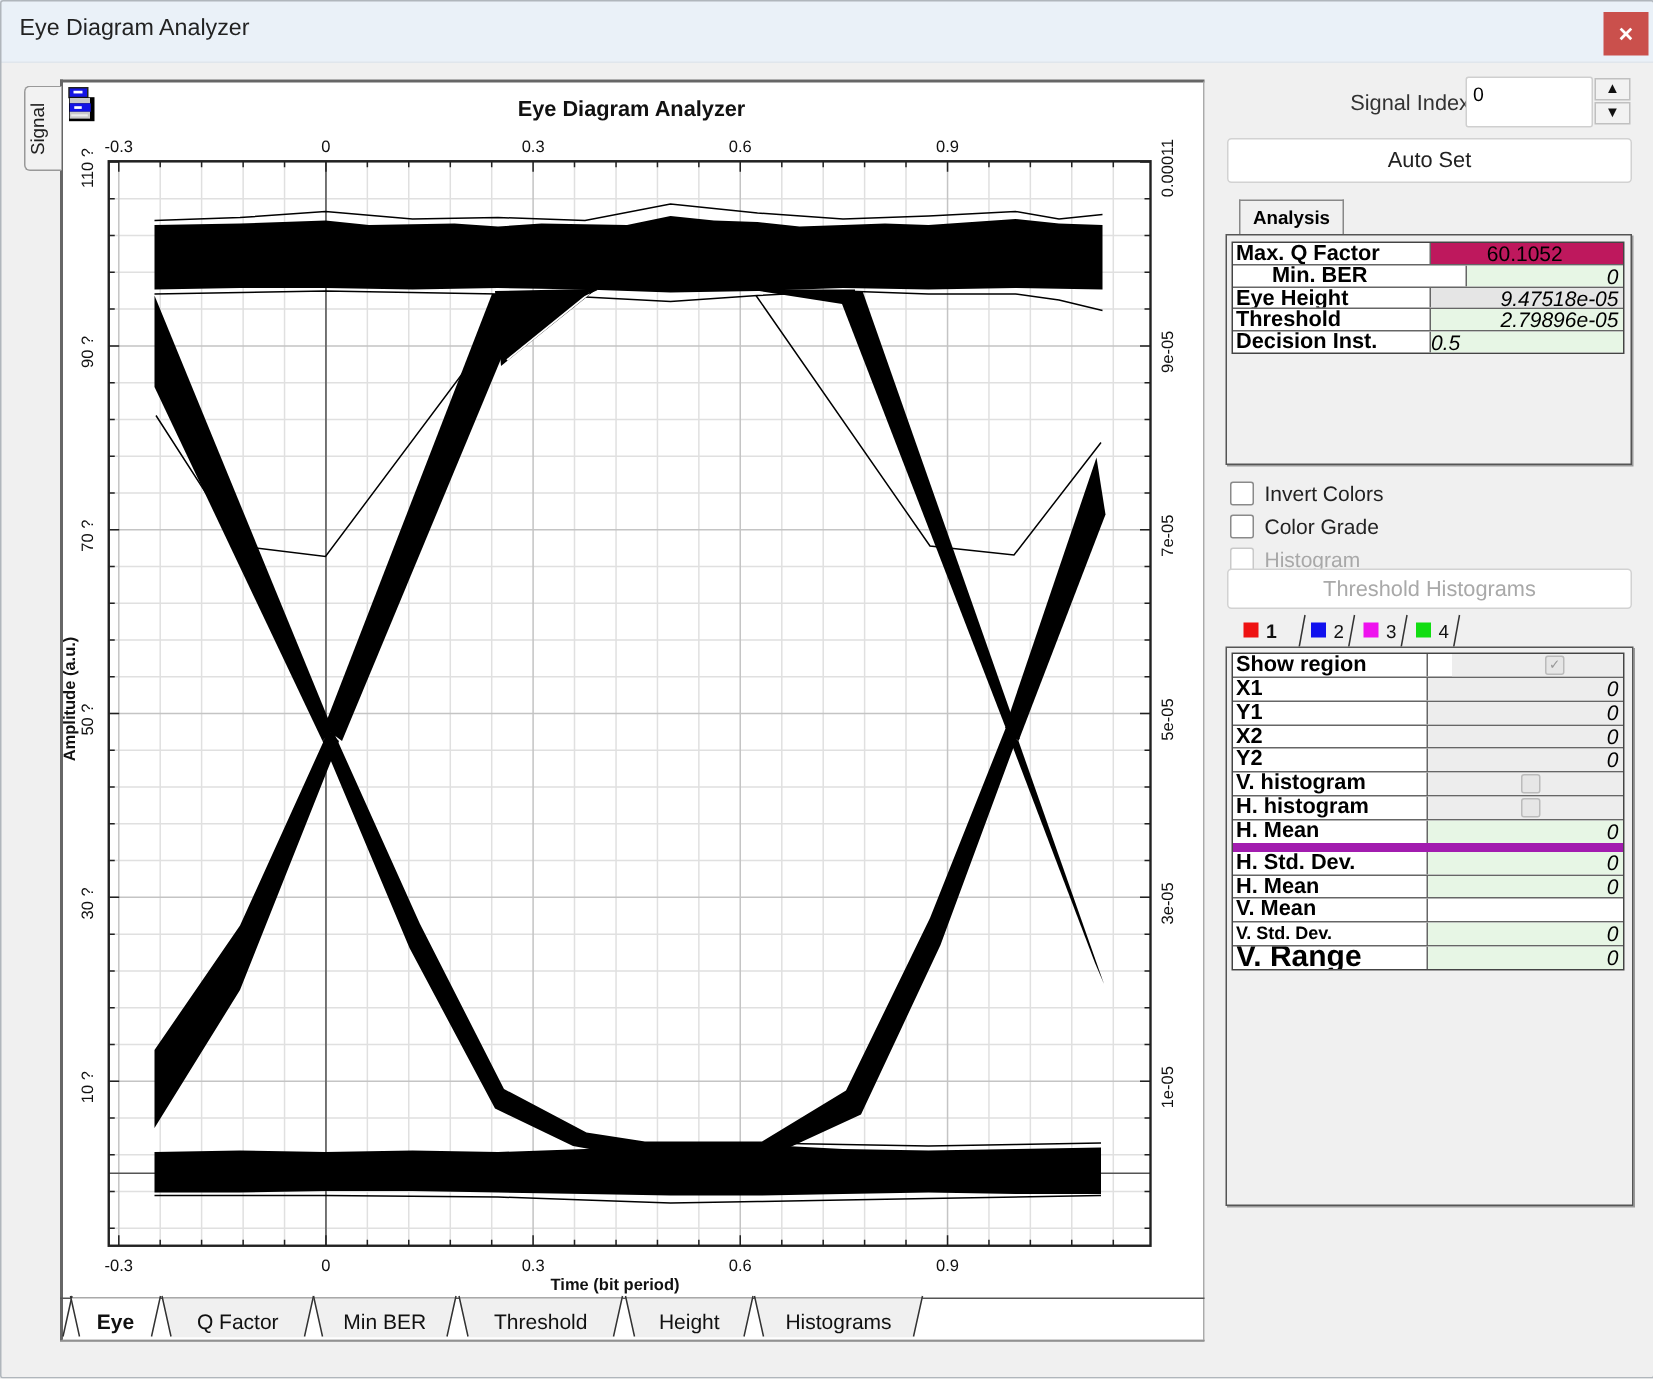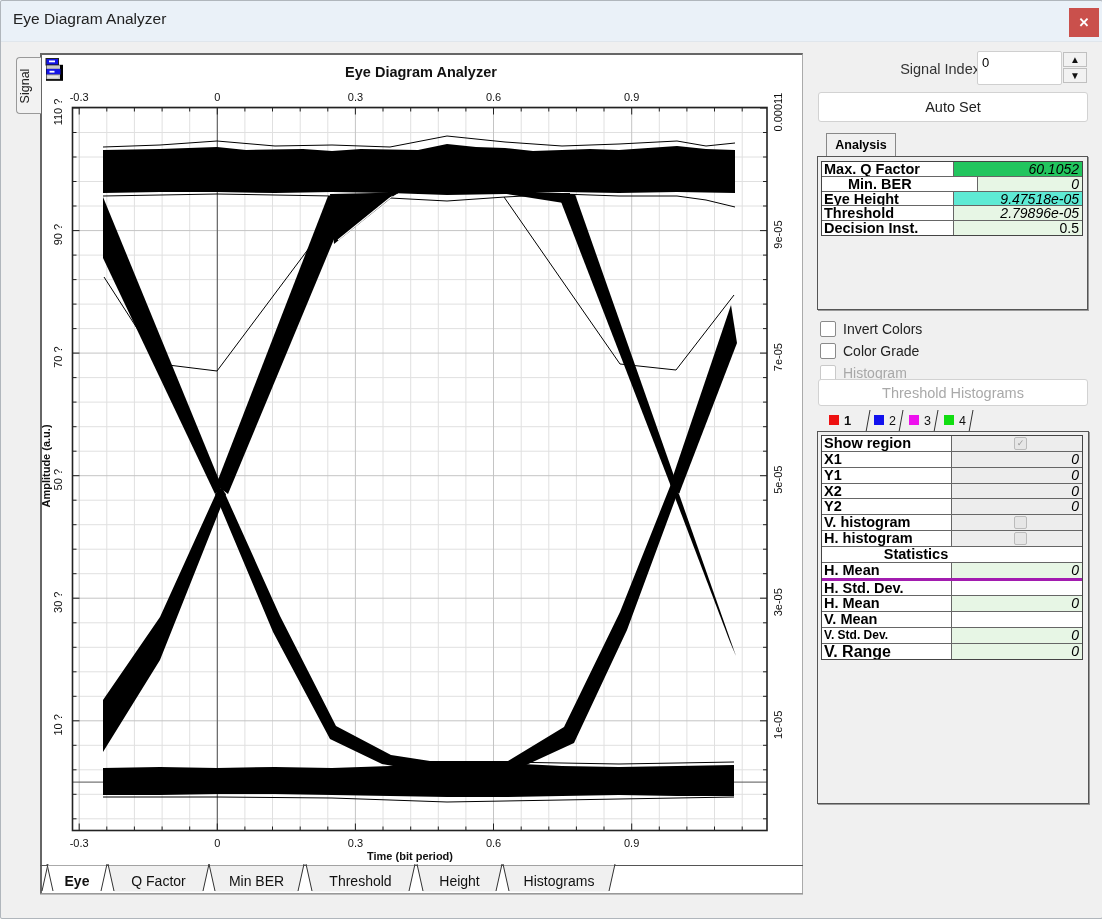--- a/index.html
+++ b/index.html
@@ -112,37 +112,37 @@
   </div>
 <div class="spin" style="left:1063px;top:68px">
     <span class="tri">▼</span>
   </div>
 <div class="btn" style="left:818px;top:92px;width:270px;height:30px;line-height:29px">Auto Set</div>
 <div style="position:absolute;left:826px;top:133px;width:70px;height:24px;background:#f0f0f0;border:1px solid #888;border-bottom:none;font-weight:bold;font-size:12.5px;text-align:center;padding-top:4px;box-sizing:border-box">Analysis</div>
 <div style="position:absolute;left:817px;top:156px;width:271px;height:154px;background:#f0f0f0;border:1px solid #555;box-shadow:1px 1px 0 #999;box-sizing:border-box"></div>
 <div style="position:absolute;left:821px;top:161px;width:260px;border:1px solid #444;background:#fff">
     <div style="display:flex;height:13.8px;overflow:hidden;">
       <div style="width:129px;font-weight:bold;font-size:14.5px;line-height:14.5px;padding-left:2px;border-right:1px solid #666">Max. Q Factor</div>
-      <div style="flex:1;background:#22c55e;font-style:italic;font-size:14px;line-height:14px;text-align:right;padding-right:3px">60.1052</div>
+      <div style="flex:1;background:#be185d;font-size:14px;line-height:14px;text-align:center;padding-right:3px">60.1052</div>
     </div>
     <div style="display:flex;height:13.8px;overflow:hidden;border-top:1px solid #666;padding-left:24px;">
       <div style="width:129px;font-weight:bold;font-size:14.5px;line-height:14.5px;padding-left:2px;border-right:1px solid #666">Min. BER</div>
       <div style="flex:1;background:#e7f6e5;font-style:italic;font-size:14px;line-height:14px;text-align:right;padding-right:3px">0</div>
     </div>
     <div style="display:flex;height:13.8px;overflow:hidden;border-top:1px solid #666;">
       <div style="width:129px;font-weight:bold;font-size:14.5px;line-height:14.5px;padding-left:2px;border-right:1px solid #666">Eye Height</div>
-      <div style="flex:1;background:#5eead4;font-style:italic;font-size:14px;line-height:14px;text-align:right;padding-right:3px">9.47518e-05</div>
+      <div style="flex:1;background:#e5e5e5;font-style:italic;font-size:14px;line-height:14px;text-align:right;padding-right:3px">9.47518e-05</div>
     </div>
     <div style="display:flex;height:13.8px;overflow:hidden;border-top:1px solid #666;">
       <div style="width:129px;font-weight:bold;font-size:14.5px;line-height:14.5px;padding-left:2px;border-right:1px solid #666">Threshold</div>
       <div style="flex:1;background:#e7f6e5;font-style:italic;font-size:14px;line-height:14px;text-align:right;padding-right:3px">2.79896e-05</div>
     </div>
     <div style="display:flex;height:13.8px;overflow:hidden;border-top:1px solid #666;">
       <div style="width:129px;font-weight:bold;font-size:14.5px;line-height:14.5px;padding-left:2px;border-right:1px solid #666">Decision Inst.</div>
-      <div style="flex:1;background:#e7f6e5;font-size:14px;line-height:14px;text-align:right;padding-right:3px">0.5</div>
+      <div style="flex:1;background:#e7f6e5;font-style:italic;font-size:14px;line-height:14px;text-align:left;padding-right:3px">0.5</div>
     </div>
   </div>
 <div style="position:absolute;left:820px;top:321px;width:16px;height:16px;background:#fff;border:1px solid #8a8a8a;border-radius:2px;box-sizing:border-box"></div>
 <div style="position:absolute;left:843px;top:321px;font-size:14px;color:#222">Invert Colors</div>
 <div style="position:absolute;left:820px;top:343px;width:16px;height:16px;background:#fff;border:1px solid #8a8a8a;border-radius:2px;box-sizing:border-box"></div>
 <div style="position:absolute;left:843px;top:343px;font-size:14px;color:#222">Color Grade</div>
 <div style="position:absolute;left:820px;top:365px;width:16px;height:16px;background:#fff;border:1px solid #c9c9c9;border-radius:2px;box-sizing:border-box"></div>
 <div style="position:absolute;left:843px;top:365px;font-size:14px;color:#a8a8a8">Histogram</div>
 <div class="btn" style="left:818px;top:379px;width:270px;height:27px;line-height:26px;color:#a9a9a9">Threshold Histograms</div>
 <svg width="292" height="26" viewBox="810 408 292 26" style="position:absolute;left:810px;top:408px">
@@ -154,21 +154,21 @@
     <path d="M903 410 L899 432" stroke="#333" fill="none"></path>
     <rect x="909" y="415" width="10" height="10" fill="#ee11ee"></rect>
     <text x="924" y="425" style="font-family:&quot;Liberation Sans&quot;,sans-serif;font-size:12.5px;font-weight:normal;fill:#111">3</text>
     <path d="M938 410 L934 432" stroke="#333" fill="none"></path>
     <rect x="944" y="415" width="10" height="10" fill="#11dd11"></rect>
     <text x="959" y="425" style="font-family:&quot;Liberation Sans&quot;,sans-serif;font-size:12.5px;font-weight:normal;fill:#111">4</text>
     <path d="M973 410 L969 432" stroke="#333" fill="none"></path>
   </svg>
 <div style="position:absolute;left:817px;top:431px;width:272px;height:373px;background:#f0f0f0;border:1px solid #555;box-shadow:1px 1px 0 #999;box-sizing:border-box"></div>
 <div style="position:absolute;left:821px;top:435px;width:260px;border:1px solid #444;background:#fff">
-    <div style="display:flex;height:14.85px;overflow:hidden;">
+    <div style="display:flex;height:14.85px;overflow:hidden;gap:16px;">
       <div style="width:127px;font-weight:bold;font-size:14.5px;line-height:15px;padding-left:2px;border-right:1px solid #666">Show region</div>
       <div style="flex:1;background:#ededed;position:relative">
         <span style="position:absolute;left:62px;top:1px;width:11px;height:11px;background:#e6e6e6;border:1px solid #bbb;border-radius:2px;font-size:9px;line-height:10px;color:#999;text-align:center">✓</span>
       </div>
     </div>
     <div style="display:flex;height:14.85px;overflow:hidden;border-top:1px solid #666;">
       <div style="width:127px;font-weight:bold;font-size:14.5px;line-height:15px;padding-left:2px;border-right:1px solid #666">X1</div>
       <div style="flex:1;background:#ededed;font-style:italic;font-size:14px;line-height:15px;text-align:right;padding-right:3px">0</div>
     </div>
     <div style="display:flex;height:14.85px;overflow:hidden;border-top:1px solid #666;">
@@ -188,38 +188,37 @@
       <div style="flex:1;background:#ededed;position:relative">
         <span style="position:absolute;left:62px;top:1px;width:11px;height:11px;background:#e6e6e6;border:1px solid #bbb;border-radius:2px;font-size:9px;line-height:10px;color:#999;text-align:center"></span>
       </div>
     </div>
     <div style="display:flex;height:14.85px;overflow:hidden;border-top:1px solid #666;">
       <div style="width:127px;font-weight:bold;font-size:14.5px;line-height:15px;padding-left:2px;border-right:1px solid #666">H. histogram</div>
       <div style="flex:1;background:#ededed;position:relative">
         <span style="position:absolute;left:62px;top:1px;width:11px;height:11px;background:#e6e6e6;border:1px solid #bbb;border-radius:2px;font-size:9px;line-height:10px;color:#999;text-align:center"></span>
       </div>
     </div>
-    <div style="height:14.85px;overflow:hidden;border-top:1px solid #666;font-weight:bold;font-size:14.5px;line-height:15px;text-align:center;padding-right:72px">Statistics</div>
     <div style="display:flex;height:14.85px;overflow:hidden;border-top:1px solid #666;">
       <div style="width:127px;font-weight:bold;font-size:14.5px;line-height:15px;padding-left:2px;border-right:1px solid #666">H. Mean</div>
       <div style="flex:1;background:#e7f6e5;font-style:italic;font-size:14px;line-height:15px;text-align:right;padding-right:3px">0</div>
     </div>
-    <div style="display:flex;height:14.85px;overflow:hidden;border-top:3px solid #a21caf;flex-direction:column;">
+    <div style="display:flex;height:14.85px;overflow:hidden;border-top:6px solid #a21caf;">
       <div style="width:127px;font-weight:bold;font-size:14.5px;line-height:15px;padding-left:2px;border-right:1px solid #666">H. Std. Dev.</div>
       <div style="flex:1;background:#e7f6e5;font-style:italic;font-size:14px;line-height:15px;text-align:right;padding-right:3px">0</div>
     </div>
     <div style="display:flex;height:14.85px;overflow:hidden;border-top:1px solid #666;">
       <div style="width:127px;font-weight:bold;font-size:14.5px;line-height:15px;padding-left:2px;border-right:1px solid #666">H. Mean</div>
       <div style="flex:1;background:#e7f6e5;font-style:italic;font-size:14px;line-height:15px;text-align:right;padding-right:3px">0</div>
     </div>
     <div style="display:flex;height:14.85px;overflow:hidden;border-top:1px solid #666;flex-direction:column;">
       <div style="width:127px;font-weight:bold;font-size:14.5px;line-height:15px;padding-left:2px;border-right:1px solid #666">V. Mean</div>
       <div style="flex:1;background:#e7f6e5;font-style:italic;font-size:14px;line-height:15px;text-align:right;padding-right:3px">0</div>
     </div>
     <div style="display:flex;height:14.85px;overflow:hidden;border-top:1px solid #666;">
       <div style="width:127px;font-weight:bold;font-size:12px;line-height:15px;padding-left:2px;border-right:1px solid #666">V. Std. Dev.</div>
       <div style="flex:1;background:#e7f6e5;font-style:italic;font-size:14px;line-height:15px;text-align:right;padding-right:3px">0</div>
     </div>
     <div style="display:flex;height:14.85px;overflow:hidden;border-top:1px solid #666;">
-      <div style="width:127px;font-weight:bold;font-size:16px;line-height:15px;padding-left:2px;border-right:1px solid #666">V. Range</div>
+      <div style="width:127px;font-weight:bold;font-size:20px;line-height:15px;padding-left:2px;border-right:1px solid #666">V. Range</div>
       <div style="flex:1;background:#e7f6e5;font-style:italic;font-size:14px;line-height:15px;text-align:right;padding-right:3px">0</div>
     </div>
   </div>
 <div class="winborder"></div>
 </body></html>

